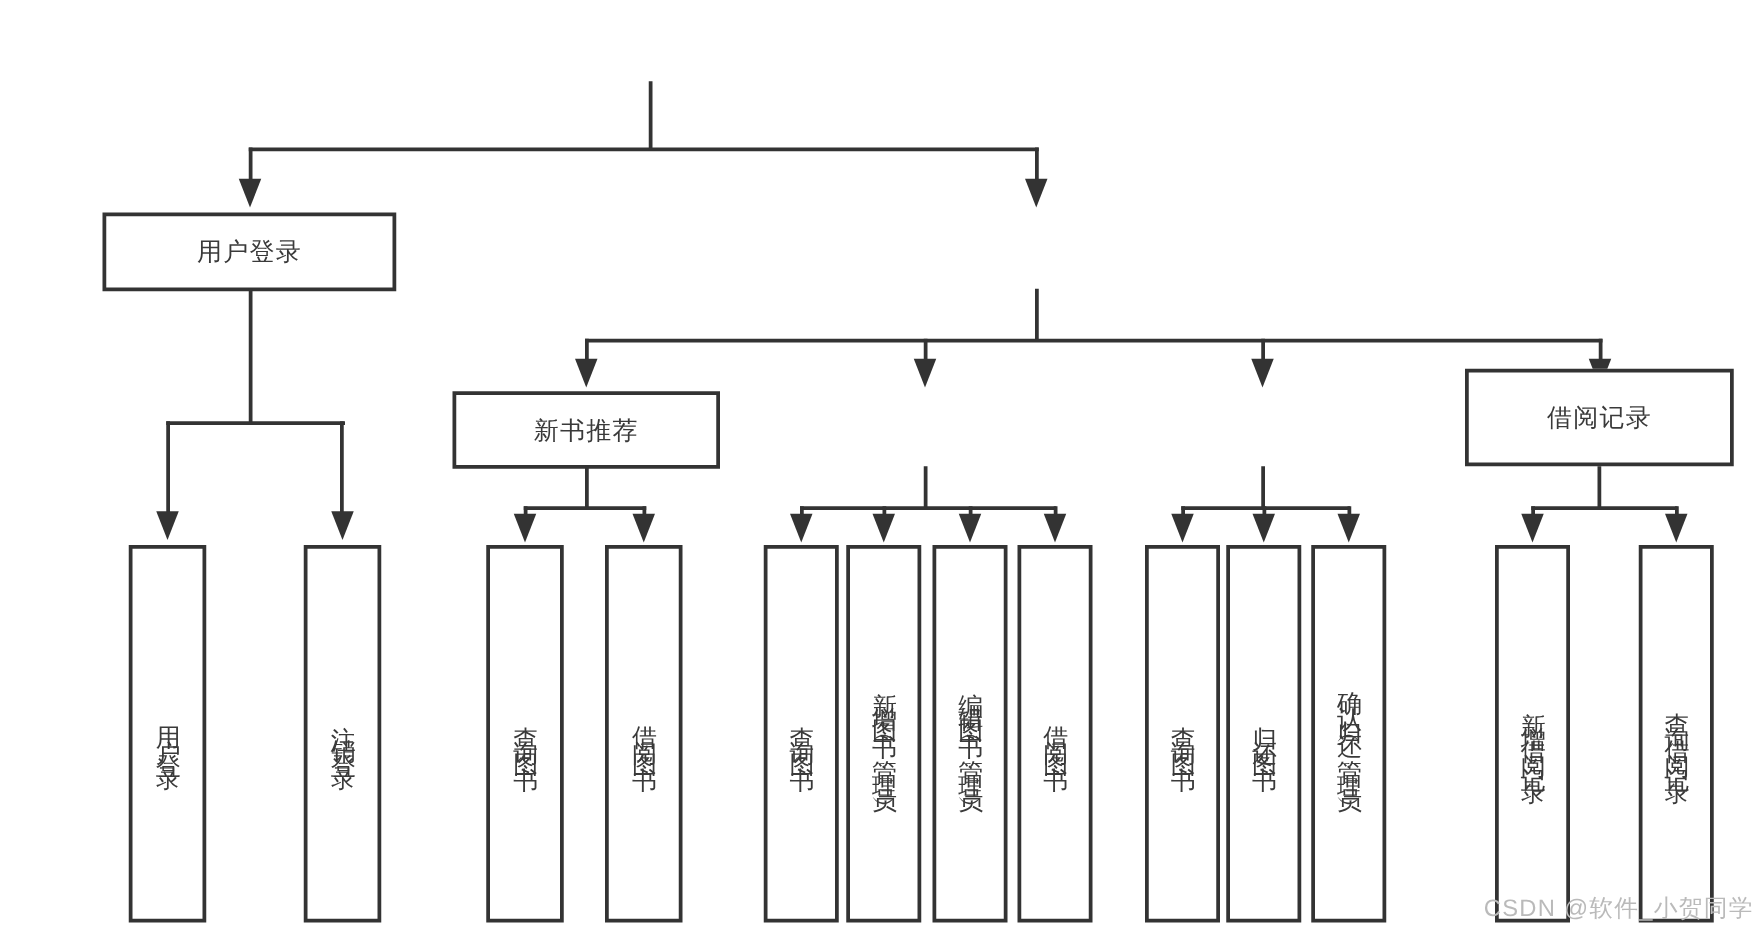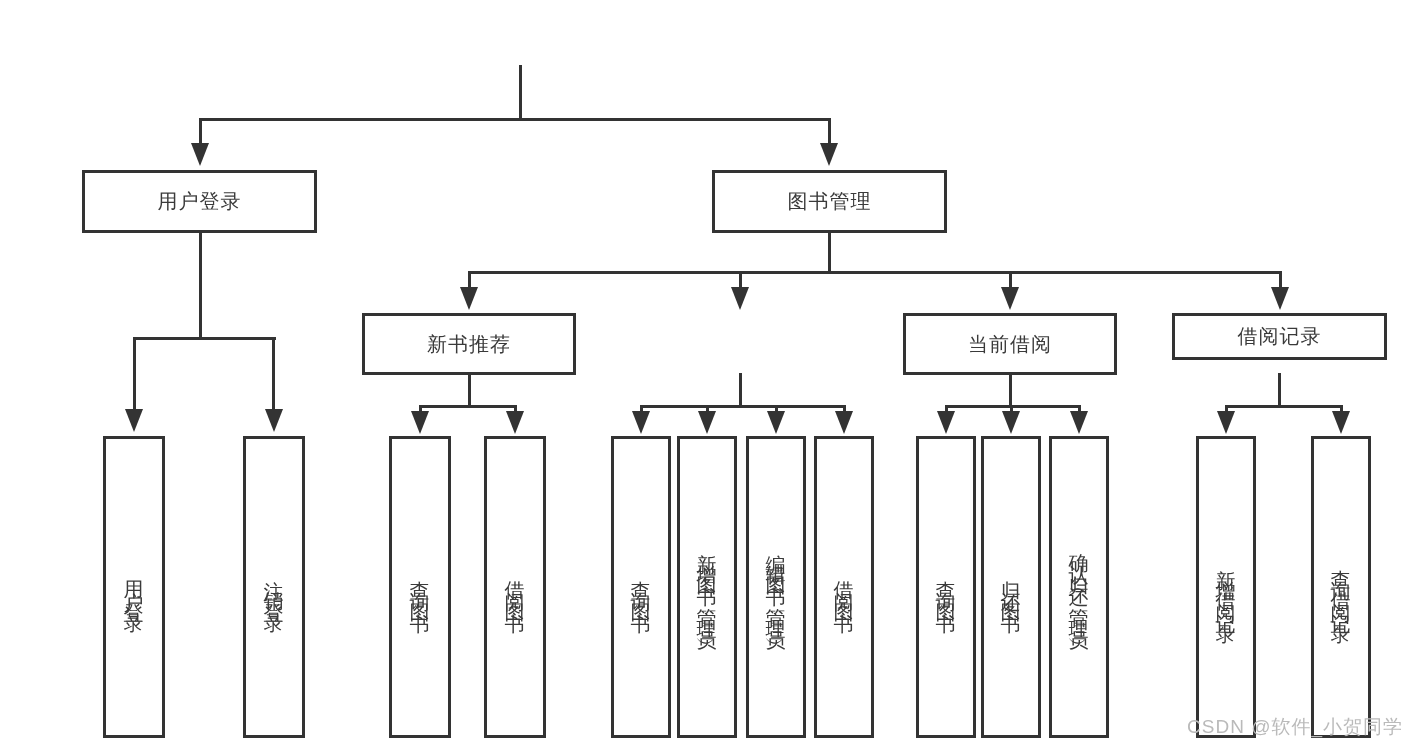--- a/index.html
+++ b/index.html
@@ -74,23 +74,20 @@
   <div class="vline" style="left:519px;top:65px;height:55px;"></div>
   <div class="hline" style="left:199px;top:118px;width:632px;"></div>
   <div class="vline" style="left:199px;top:118px;height:28px;"></div>
   <div class="arrowhead" style="left:191px;top:143px;"></div>
   <div class="vline" style="left:828px;top:118px;height:28px;"></div>
   <div class="arrowhead" style="left:820px;top:143px;"></div>
 
   <div class="box" style="left:82px;top:170px;width:235px;height:63px;">
     <span>用户登录</span>
   </div>
-  <div class="box" style="left:712px;top:170px;width:235px;height:63px;">
-    <span>图书管理</span>
-  </div>
 
   <div class="vline" style="left:199px;top:231px;height:108px;"></div>
   <div class="hline" style="left:133px;top:337px;width:143px;"></div>
   <div class="vline" style="left:133px;top:337px;height:76px;"></div>
   <div class="arrowhead" style="left:125px;top:409px;"></div>
   <div class="vline" style="left:272px;top:337px;height:76px;"></div>
   <div class="arrowhead" style="left:265px;top:409px;"></div>
 
   <div class="vline" style="left:828px;top:231px;height:42px;"></div>
   <div class="hline" style="left:468px;top:271px;width:814px;"></div>
@@ -99,24 +96,21 @@
   <div class="vline" style="left:739px;top:271px;height:18px;"></div>
   <div class="arrowhead" style="left:731px;top:287px;"></div>
   <div class="vline" style="left:1009px;top:271px;height:18px;"></div>
   <div class="arrowhead" style="left:1001px;top:287px;"></div>
   <div class="vline" style="left:1279px;top:271px;height:18px;"></div>
   <div class="arrowhead" style="left:1271px;top:287px;"></div>
 
   <div class="box" style="left:362px;top:313px;width:214px;height:62px;">
     <span>新书推荐</span>
   </div>
-  <div class="box" style="left:903px;top:313px;width:214px;height:62px;">
-    <span>当前借阅</span>
-  </div>
-  <div class="box" style="left:1172px;top:313px;width:215px;height:47px;">
+  <div class="box" style="left:1172px;top:295px;width:215px;height:78px;">
     <span>借阅记录</span>
   </div>
 
   <div class="vline" style="left:468px;top:373px;height:34px;"></div>
   <div class="hline" style="left:419px;top:405px;width:98px;"></div>
   <div class="vline" style="left:419px;top:405px;height:10px;"></div>
   <div class="arrowhead" style="left:411px;top:411px;"></div>
   <div class="vline" style="left:514px;top:405px;height:10px;"></div>
   <div class="arrowhead" style="left:506px;top:411px;"></div>
 

